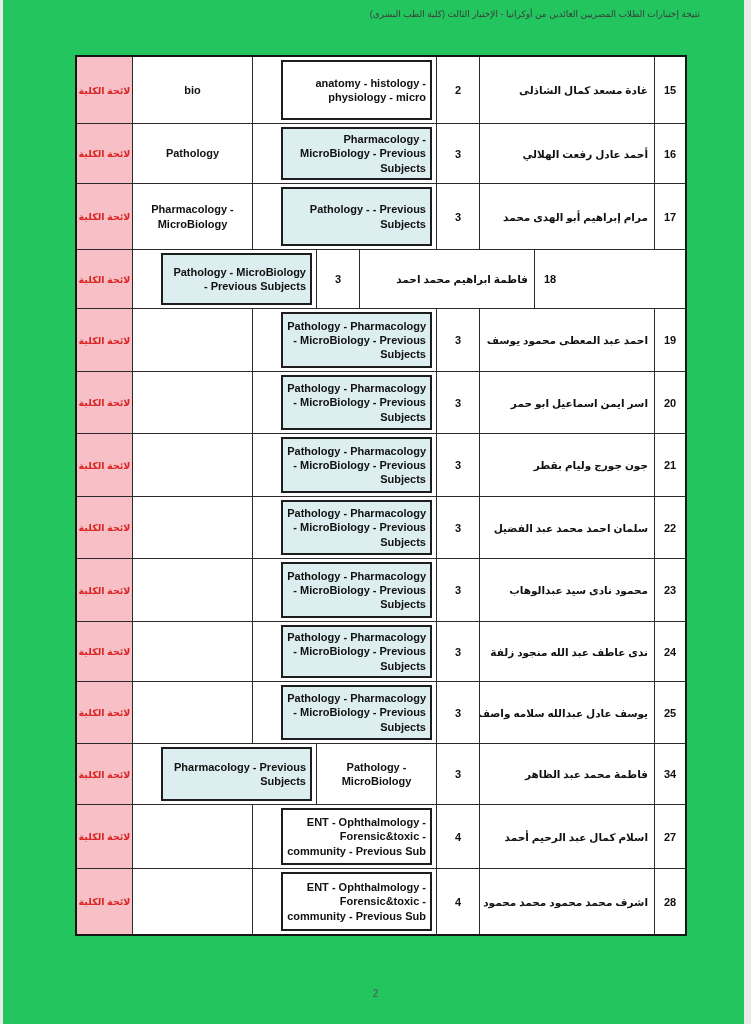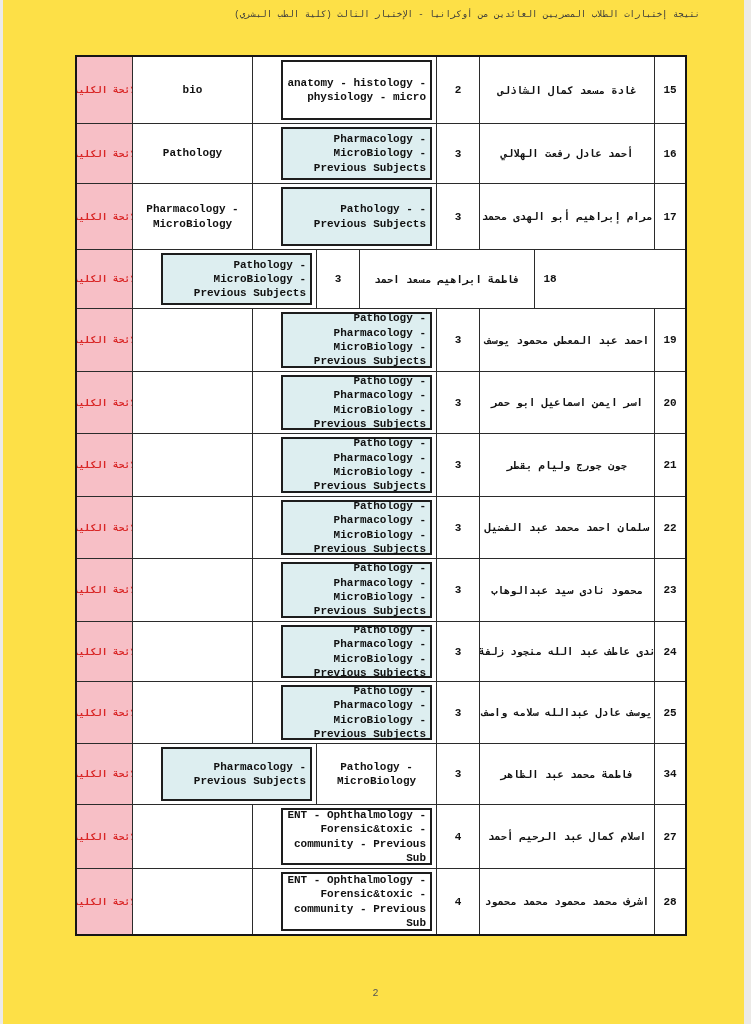--- a/index.html
+++ b/index.html
@@ -1,21 +1,21 @@
 <!DOCTYPE html>
 <html lang="ar" style="--pink: #f7bfc6; --red: #d92626; --blue: #ddeef0;"><head>
 <meta charset="utf-8">
 <style>
   html,body{margin:0;padding:0;}
   body{
     width:751px;height:1024px;position:relative;background:#ffffff;
     font-family:"Liberation Sans","DejaVu Sans",sans-serif;
     -webkit-font-smoothing:antialiased;
   }
-  .page{position:absolute;inset:0;background:#fde047;overflow:hidden;font-family:Liberation Mono, monospace;}
+  .page{position:absolute;inset:0;background:#22c55e;overflow:hidden;}
   .edge{position:absolute;top:0;bottom:0;background:#eceae7;}
   .edge-left{left:0;width:3px;}
   .edge-right{right:0;width:7px;}
   .title{
     position:absolute;top:9px;right:51px;
     font-size:9px;color:#3b3b3b;direction:rtl;letter-spacing:0;
   }
   .results-table{
     position:absolute;left:75px;top:55px;width:608px;
     border:2px solid #161616;background:#fff;
@@ -34,21 +34,21 @@
   .c-subj{width:184px;padding:3px 4px;}
   .subj-box{
     flex:1;align-self:stretch;border:2px solid #1d1d1d;background:#fff;
     display:flex;align-items:center;justify-content:center;
     text-align:right;font-weight:bold;font-size:11px;line-height:1.3;
     padding:10px 4px;box-sizing:border-box;color:#111;margin-left:24px;
   }
   .subj-box.hl{background:var(--blue,#ddeef0);}
   .c-count{width:43px;}
   .count-label{font-weight:bold;font-size:11px;color:#111;}
-  .c-name{width:175px;direction:rtl;justify-content:center;padding:6px 6px;}
+  .c-name{width:175px;direction:rtl;justify-content:flex-start;padding:6px 6px;}
   .name-label{font-weight:bold;font-size:10.5px;color:#111;white-space:nowrap;}
   .c-num{width:30px;}
   .num-label{font-weight:bold;font-size:11px;color:#111;}
   .page-number{
     position:absolute;top:988px;left:0;width:751px;text-align:center;
     font-size:10px;color:#555;
   }
 </style>
 </head>
 <body>
@@ -132,21 +132,21 @@
     </div>
     <div class="cell c-subj">
       <div class="subj-box hl">
         <span>Pathology - MicroBiology - Previous Subjects</span>
       </div>
     </div>
     <div class="cell c-count">
       <span class="count-label">3</span>
     </div>
     <div class="cell c-name" dir="rtl">
-      <span class="name-label">فاطمة ابراهيم مسعد احمد</span>
+      <span class="name-label">فاطمة ابراهيم محمد احمد</span>
     </div>
     <div class="cell c-num">
       <span class="num-label">18</span>
     </div>
   </div>
       <div class="row" style="height: 63px;">
     <div class="cell c-reg">
       <span class="reg-label">لائحة الكلية</span>
     </div>
     <div class="cell c-extra">

